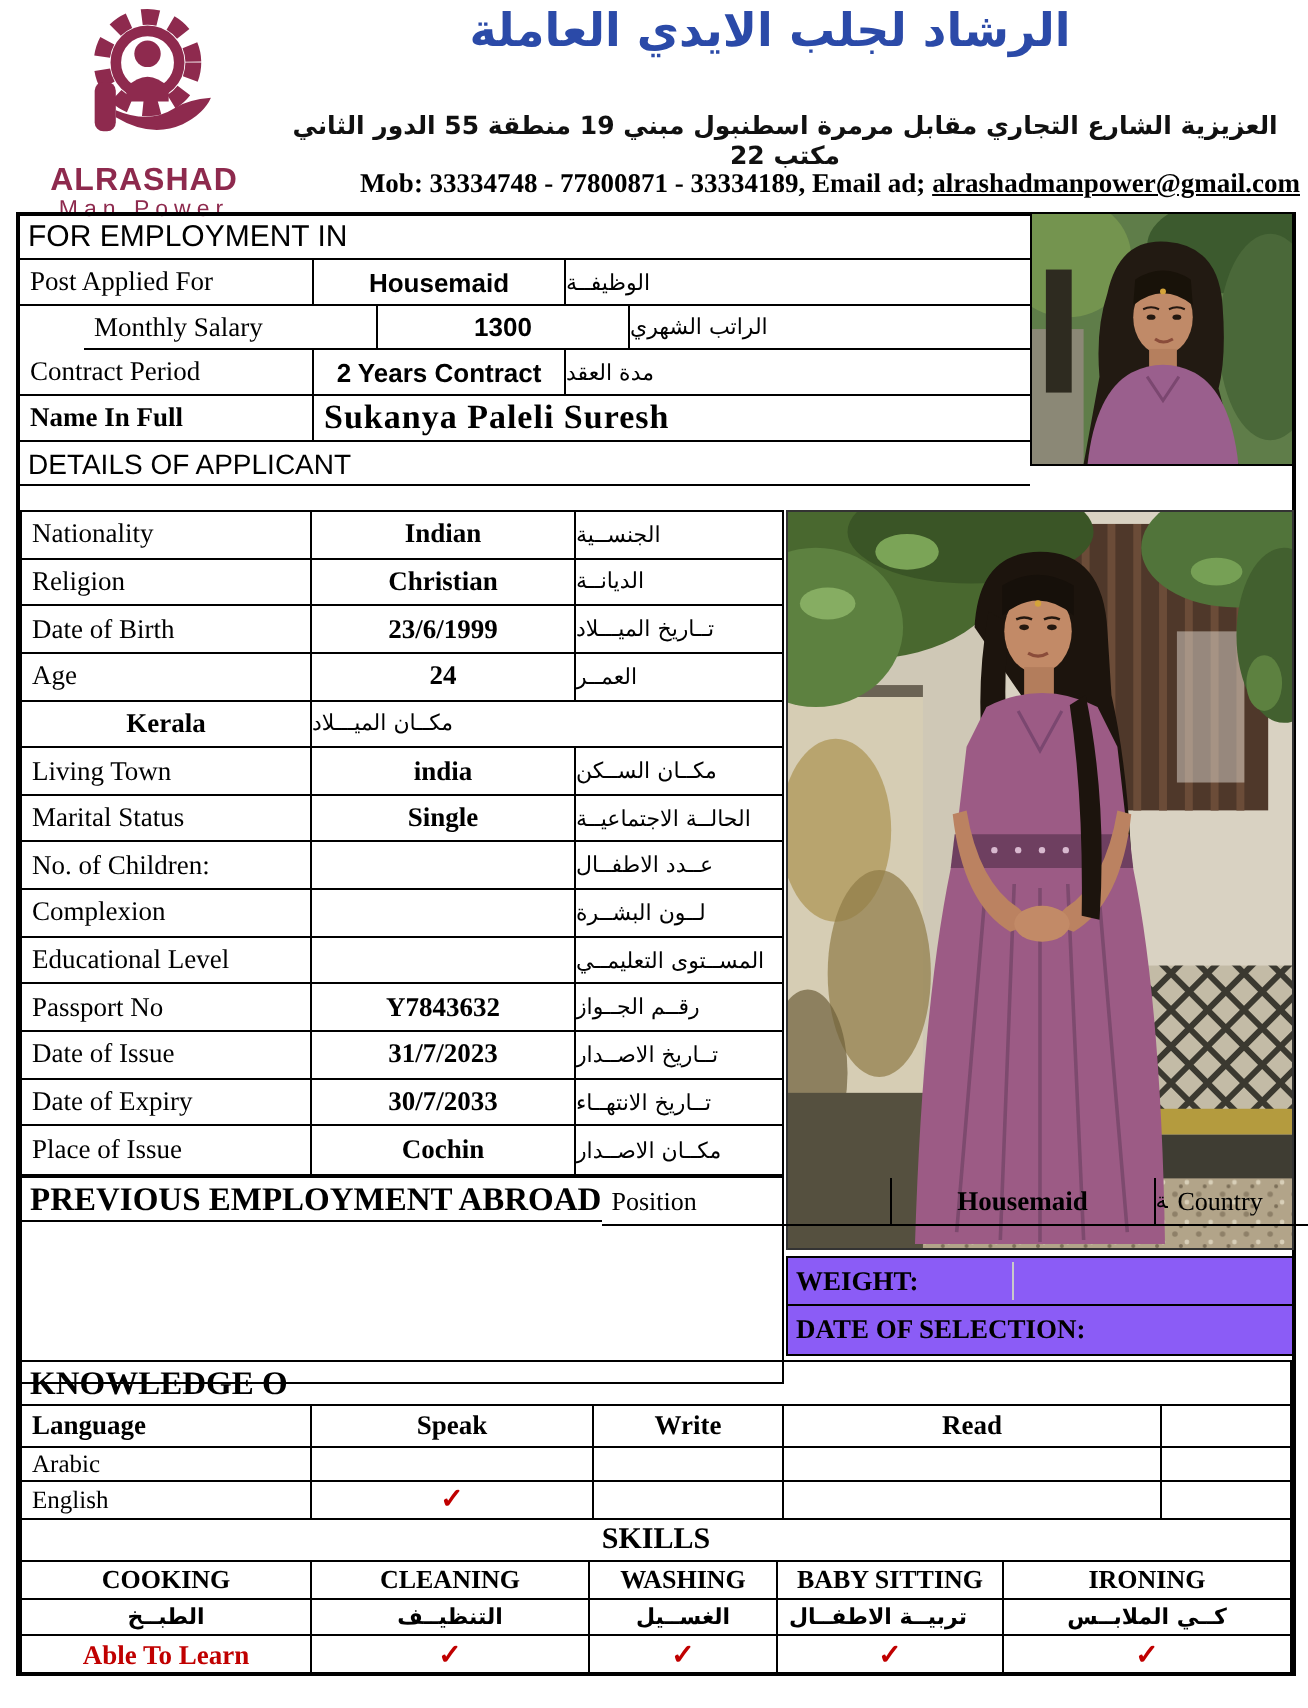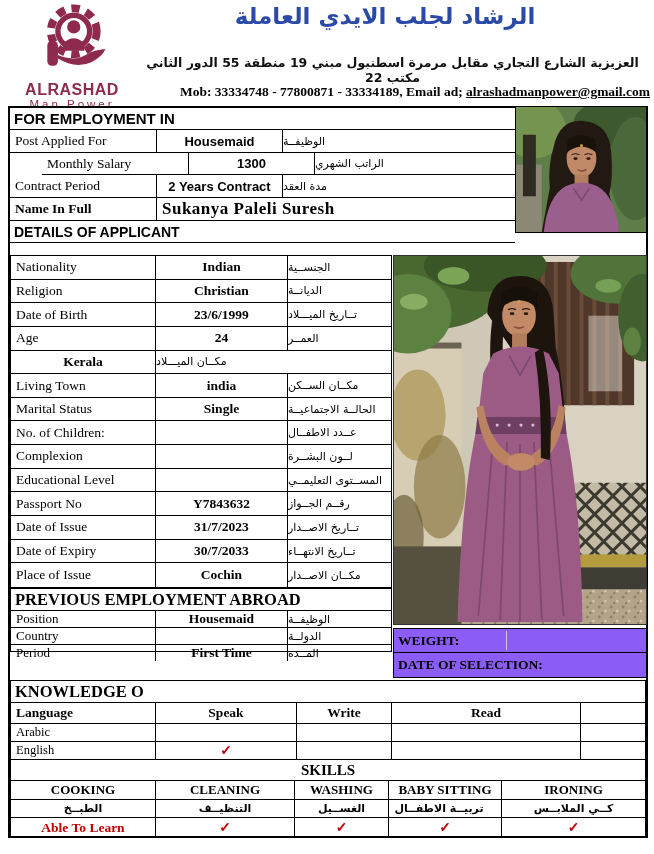--- a/index.html
+++ b/index.html
@@ -21,35 +21,35 @@
   .contact .email{text-decoration:underline;}
   
   .form-border{left:8px;top:106px;width:640px;height:732px;border:2px solid #000;pointer-events:none;}
   .bb{border-bottom:1px solid #000;} .br{border-right:1px solid #000;} .b1{border:1px solid #000;}
   .cell{display:flex;align-items:center;box-sizing:border-box;overflow:hidden;}
   .label{padding-left:5px;font-size:13.5px;}
   .value{justify-content:center;font-weight:bold;font-size:13.5px;}
   .sans{font-family:"Liberation Sans",sans-serif;font-size:13px;}
   .arab{justify-content:flex-end;direction:rtl;padding-right:6px;font-size:11px;
         font-family:"DejaVu Sans",sans-serif;}
-  .hdr-sans{font-family:"Liberation Sans",sans-serif;font-weight:bold;font-size:15px;
+  .hdr-sans{font-family:"Liberation Sans",sans-serif;font-weight:normal;font-size:15px;
             padding:1px 0 0 4px;display:flex;align-items:center;}
   .hdr-serif{font-weight:bold;font-size:16.5px;padding-left:4px;display:flex;align-items:center;}
   .grid{display:grid;box-sizing:border-box;}
   .secA{left:10px;top:107px;width:505px;}
   .secA-row{grid-template-columns:147px 126px 1fr;height:23px;}
   .name-row{grid-template-columns:147px 1fr;height:23px;}
   .name-val{font-weight:bold;font-size:17px;padding-left:5px;letter-spacing:.5px;}
   .det{left:10px;top:255px;width:382px;height:333px;grid-template-rows:repeat(14,1fr);}
   .det-row{display:grid;grid-template-columns:145px 132px 1fr;}
   .photo-small{left:515px;top:107px;width:131px;height:126px;border-left:1px solid #000;
                border-bottom:1px solid #000;}
   .photo-large{left:393px;top:255px;width:254px;height:370px;border:1px solid #333;}
   .photo-small svg,.photo-large svg{display:block;width:100%;height:100%;}
-  .prev{left:10px;top:588px;width:382px;height:64px;display:flex;flex-direction:column;}
+  .prev{left:10px;top:588px;width:382px;height:104px;display:flex;flex-direction:row;}
   .prev-row{display:grid;grid-template-columns:145px 132px 1fr;height:23px;flex:1;}
   .side-box{left:393px;width:254px;font-weight:bold;font-size:13.5px;display:flex;
             align-items:center;padding-left:4px;background:#8b5cf6;}
   .kn-hdr{left:10px;top:680px;width:636px;height:22px;border:1px solid #000;border-bottom:none;}
   .lang{left:10px;top:702px;width:636px;height:58px;grid-template-rows:21px 1fr 1fr;}
   .lang-row{display:grid;grid-template-columns:145px 141px 95px 189px 1fr;}
   .skills-band{left:10px;top:760px;width:636px;height:20px;border-left:1px solid #000;
                border-right:1px solid #000;display:flex;align-items:center;justify-content:center;
                font-weight:bold;font-size:15px;}
   .skl{left:10px;top:780px;width:636px;height:58px;grid-template-rows:19px 18px 1fr;}

